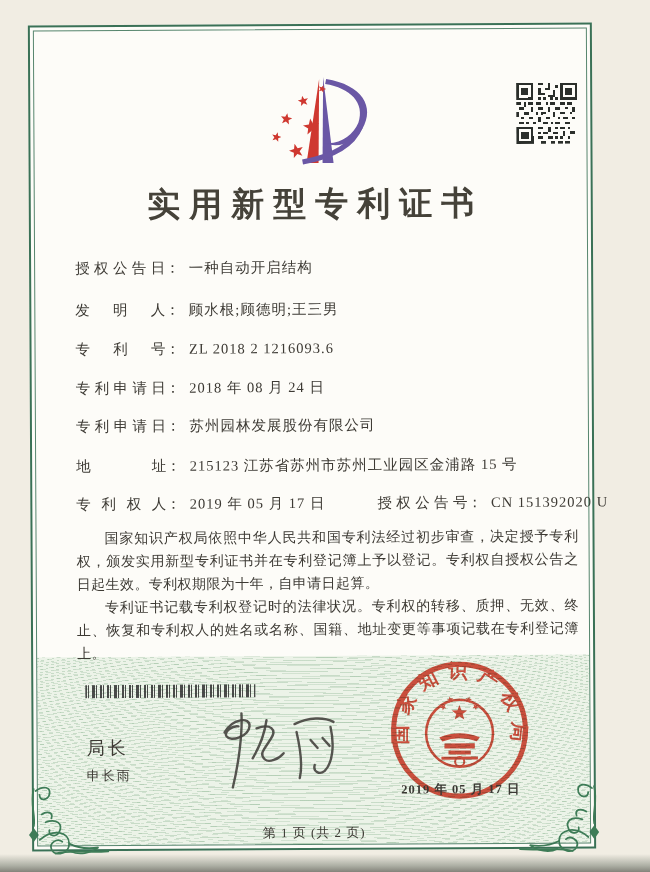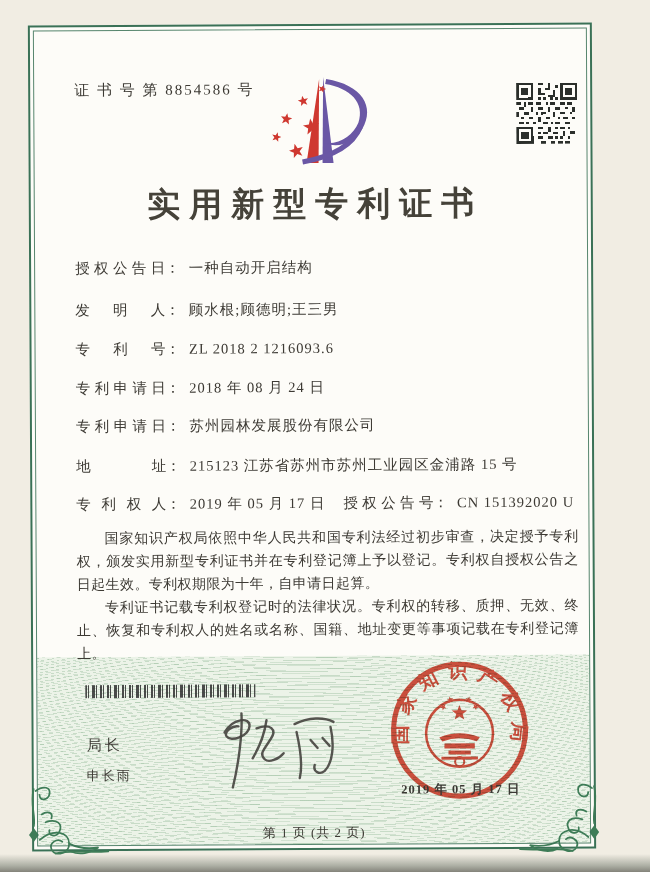--- a/index.html
+++ b/index.html
@@ -22,32 +22,32 @@
       repeating-radial-gradient(150% 100% at 50% 175%, rgba(116,165,124,.22) 0 1px, rgba(0,0,0,0) 1px 7px),
       #ecf3e8;}
   .cert-no{position:absolute;left:44px;top:54px;font-size:15px;letter-spacing:2px;white-space:nowrap;}
   .logo{position:absolute;left:236px;top:50px;width:110px;height:90px;}
   .qr{position:absolute;left:486px;top:58px;width:61px;height:61px;}
   .title{position:absolute;left:0;top:156px;width:100%;text-align:center;
          font-size:33px;font-weight:600;letter-spacing:9px;text-indent:9px;color:#454239;}
   .frow{position:absolute;left:44px;font-size:14.5px;white-space:nowrap;}
   .flabel{display:inline-block;width:90px;text-align:justify;text-align-last:justify;}
   .fvalue{margin-left:9px;letter-spacing:1px;}
-  .pair2{margin-left:18px;font-family:Liberation Mono, monospace;}
+  .pair2{margin-left:52px;font-family:Liberation Mono, monospace;}
   .paras{position:absolute;left:44px;right:14px;top:500px;font-size:14px;line-height:23px;}
   .paras p{margin:0;text-indent:2em;text-align:justify;letter-spacing:.4px;}
   .barcode{position:absolute;left:52px;top:658px;width:170px;height:13px;opacity:.85;
     background:repeating-linear-gradient(90deg,
       #2e2e2e 0 2px, rgba(0,0,0,0) 2px 3px,
       #2e2e2e 3px 4px, rgba(0,0,0,0) 4px 7px,
       #2e2e2e 7px 10px, rgba(0,0,0,0) 10px 11px,
       #2e2e2e 11px 12px, rgba(0,0,0,0) 12px 15px,
       #2e2e2e 15px 17px, rgba(0,0,0,0) 17px 18px,
       #2e2e2e 18px 19px, rgba(0,0,0,0) 19px 22px);}
-  .signer-title{position:absolute;left:53px;top:709px;font-size:15px;letter-spacing:3px;}
+  .signer-title{position:absolute;left:53px;top:709px;font-size:18px;letter-spacing:3px;}
   .signer-name{position:absolute;left:53px;top:740px;font-size:13px;letter-spacing:2px;}
   .signature{position:absolute;left:163px;top:682px;width:150px;height:84px;}
   .signature path{fill:none;stroke:#45433e;stroke-width:2.4;stroke-linecap:round;stroke-linejoin:round;opacity:.9;}
   .seal{position:absolute;left:350px;top:629px;width:152px;height:152px;
         mix-blend-mode:multiply;opacity:.9;}
   .seal-fill{fill:var(--seal-red);}
   .seal-stroke{stroke:var(--seal-red);fill:none;}
   .seal-date{position:absolute;left:362px;top:756px;width:130px;text-align:center;
              font-size:12.5px;letter-spacing:1px;color:#3a3833;font-weight:600;}
   .footer{position:absolute;left:0;right:0;top:798px;text-align:center;font-size:13px;letter-spacing:1px;}
@@ -71,21 +71,20 @@
 
     <div class="guilloche"></div>
 
     <svg width="0" height="0" style="position:absolute" aria-hidden="true">
       <defs>
         <polygon id="star5" points="0,-1 0.247,-0.34 0.951,-0.309 0.399,0.13 0.588,0.809 0,0.42 -0.588,0.809 -0.399,0.13 -0.951,-0.309 -0.247,-0.34"></polygon>
         <path id="sealArc" d="M24.8,88.5 A52,52 0 1 1 123.9,92.8"></path>
       </defs>
     </svg>
 
-    <div class="cert-no">证 书 号 第 8854586 号</div>
 
     <svg class="logo" viewBox="0 0 110 88">
       <polygon class="logo-red" points="53,2 40,86 52,86"></polygon>
       <polygon class="logo-purple" points="57,0 56,86 67,86"></polygon>
       <path class="logo-purple" d="M60,2 C96,8 109,30 96,52 C88,66 72,72 58,66 C74,68 87,58 92,46 C99,26 84,11 59,7 Z"></path>
       <path class="logo-purple-stroke" stroke-width="5" d="M94,50 C86,70 64,80 36,85"></path>
       <g class="logo-red">
         <use href="#star5" transform="translate(56,12) scale(4) rotate(18)"></use>
         <use href="#star5" transform="translate(37,24) scale(5.5) rotate(-12)"></use>
         <use href="#star5" transform="translate(20,42) scale(6) rotate(10)"></use>

